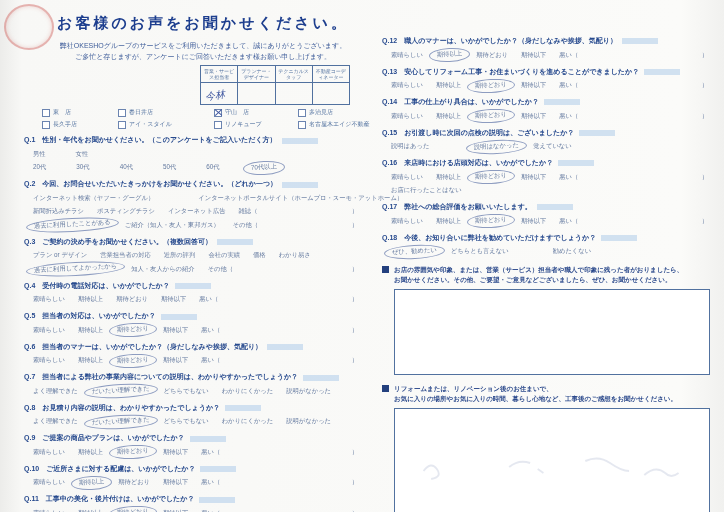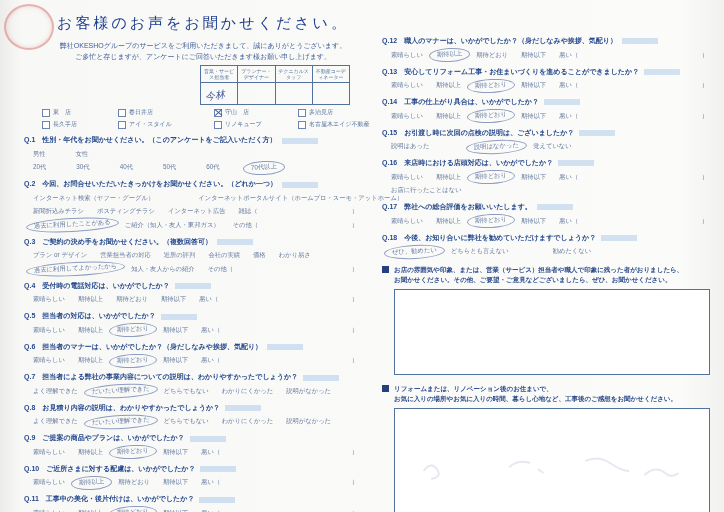--- a/index.html
+++ b/index.html
@@ -10,21 +10,21 @@
     color:#3c5b99;
   }
   .sheet{display:flex;width:724px;height:512px;}
   .col{box-sizing:border-box;}
   .col.left{width:368px;padding:8px 6px 0 24px;position:relative;}
   .col.right{width:356px;padding:36px 12px 0 14px;}
 
   
   .stamp{position:absolute;left:4px;top:4px;width:46px;height:42px;border:2px solid rgba(206,94,88,.45);
     border-radius:50%;box-shadow:inset 0 0 4px rgba(206,94,88,.25);}
-  h1.title{font-size:15px;font-weight:normal;letter-spacing:3px;color:#1d3e8e;text-align:center;margin:6px 0 7px 20px;}
+  h1.title{font-size:15px;font-weight:bold;letter-spacing:3px;color:#1d3e8e;text-align:center;margin:6px 0 7px 20px;}
   .intro{font-size:7px;line-height:1.6;color:#3c5b99;text-align:center;margin:0 0 3px 20px;}
   .intro span{display:block;}
 
   table.staff{border-collapse:collapse;margin:1px 0 3px 176px;table-layout:fixed;width:150px;}
   table.staff th,table.staff td{border:1px solid #51719f;padding:1px;}
   table.staff th{font-size:5px;font-weight:normal;color:#51719f;line-height:1.3;text-align:center;height:14px;}
   table.staff td{height:19px;text-align:left;vertical-align:middle;}
   .hand{font-size:10px;color:#3f57a0;display:inline-block;transform:rotate(-8deg);font-style:italic;padding-left:3px;}
 
   .stores{display:grid;grid-template-columns:76px 96px 84px auto;row-gap:3px;

